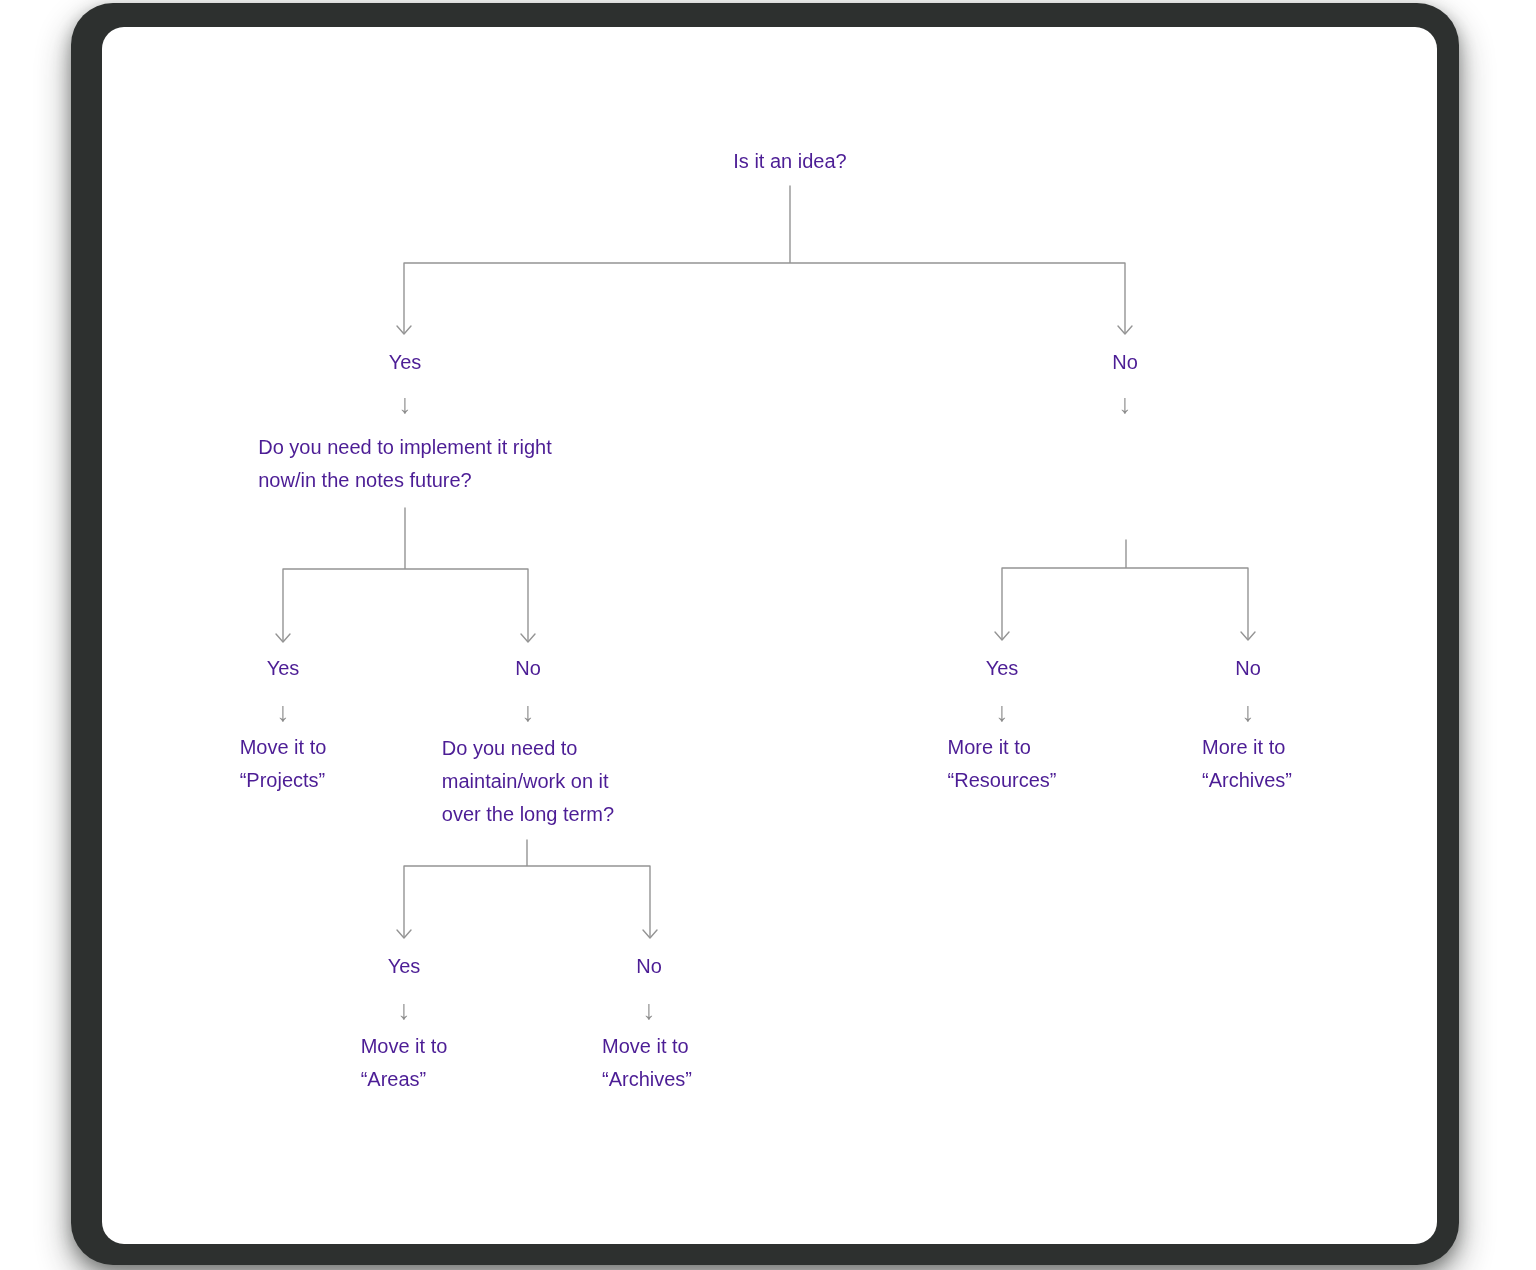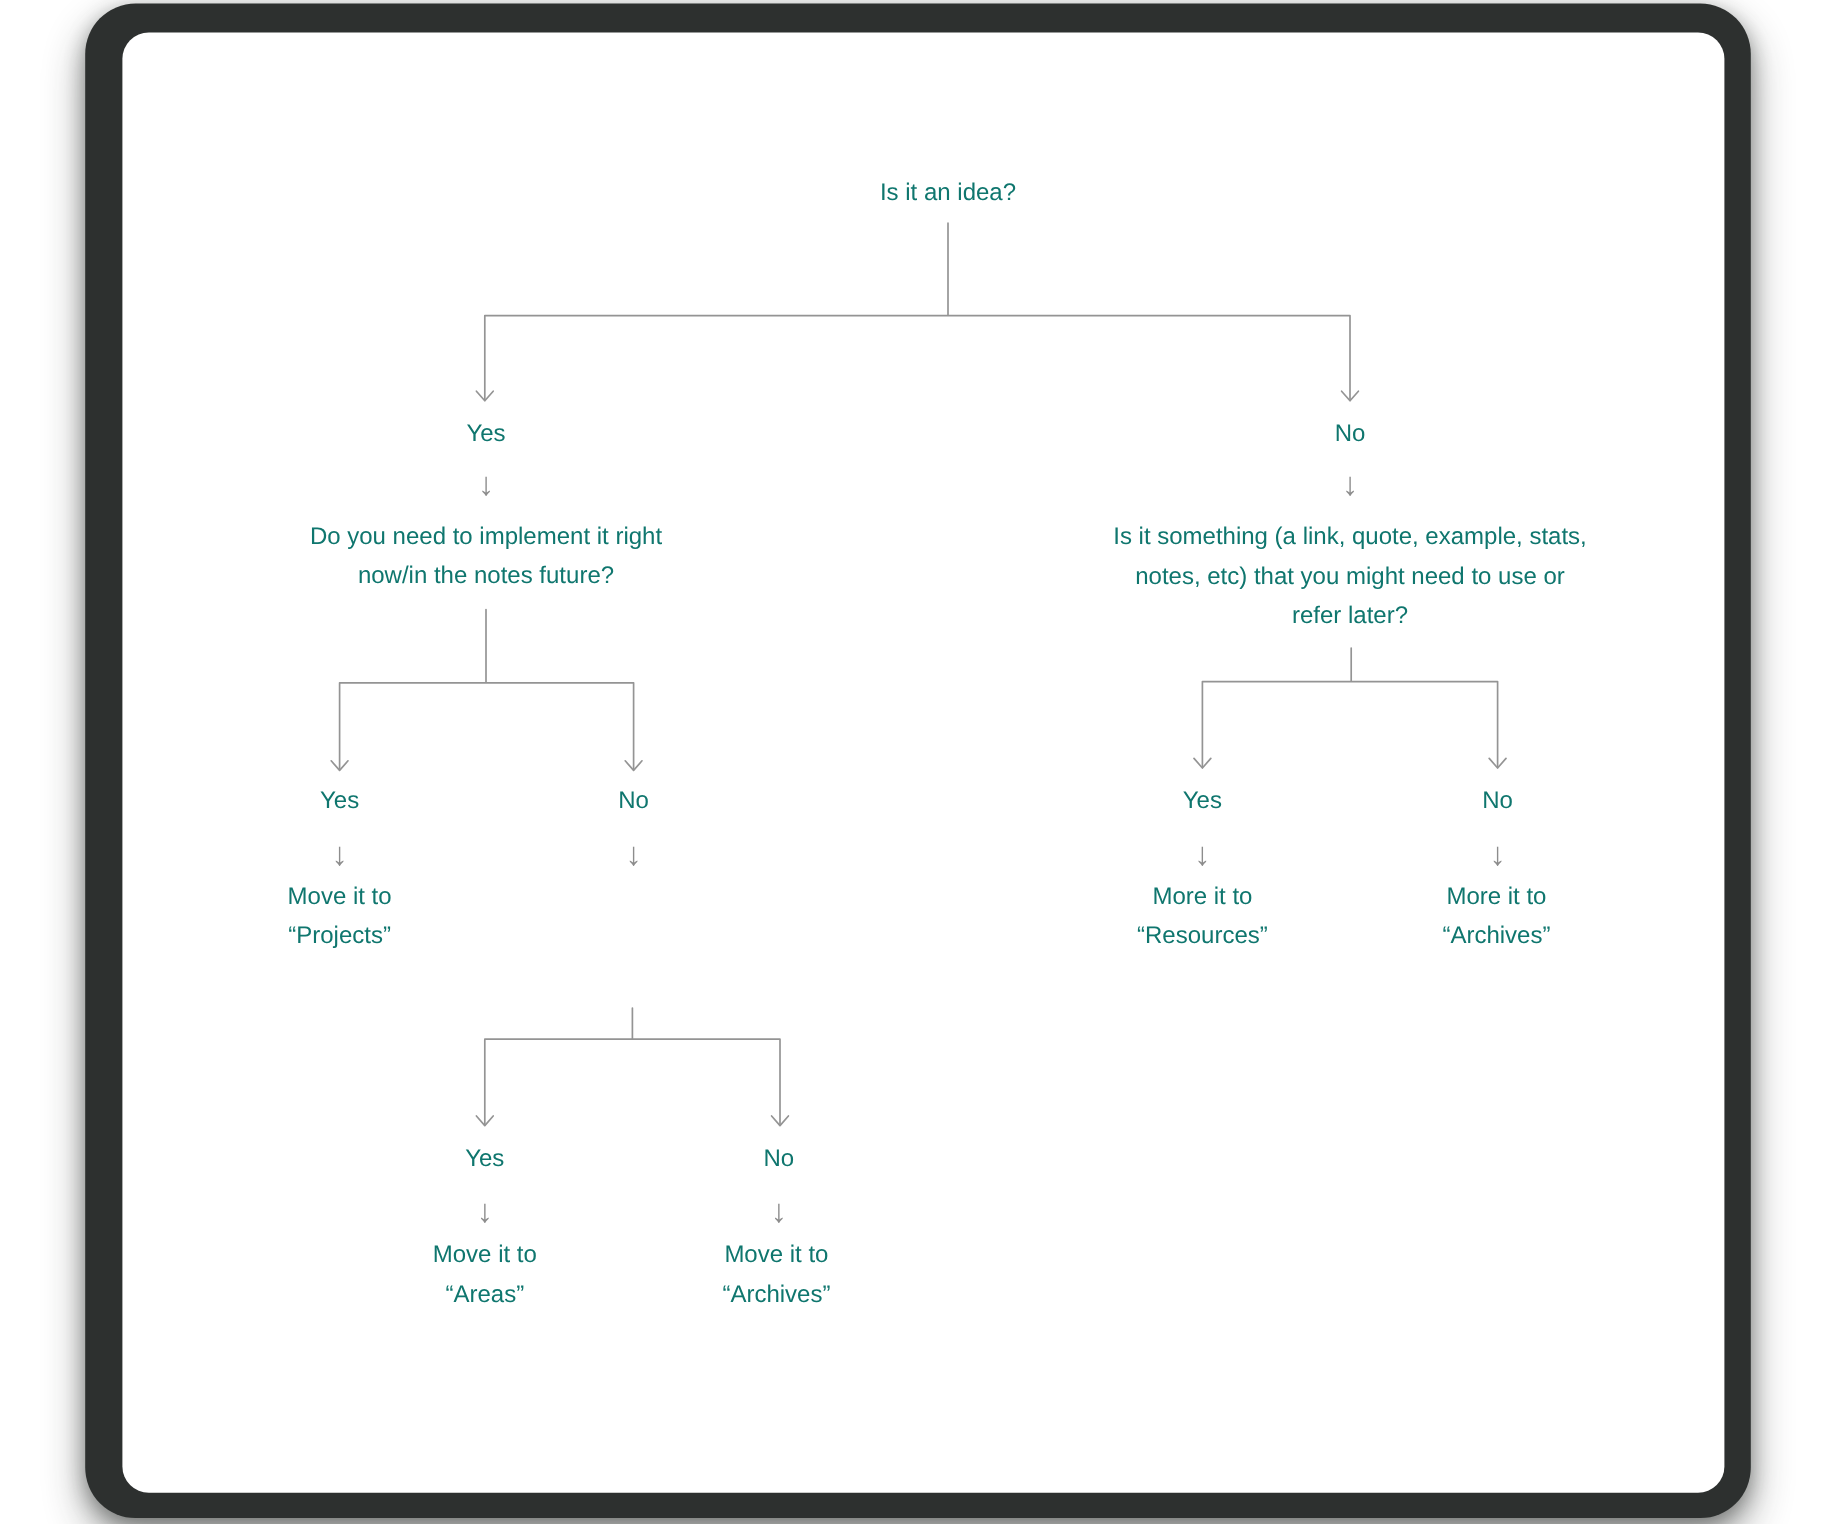--- a/index.html
+++ b/index.html
@@ -37,25 +37,24 @@
     margin: 0;
     font-size: 25px;
     font-weight: 700;
     letter-spacing: 0.2px;
     color: #6e6e6e;
     white-space: nowrap;
   }
   .node {
     position: absolute;
     transform: translate(-50%, -50%);
-    text-align: center;
     white-space: pre-line;
     font-size: 20px;
     line-height: 33px;
-    color: #0f766e;
+    color: #4c1d95;
   }
   .down-arrow {
     position: absolute;
     transform: translate(-50%, -50%);
     font-size: 27px;
     line-height: 1;
     color: #8d8d8d;
   }
   .connectors {
     position: absolute;
@@ -104,31 +103,31 @@
 
   <div class="node" style="left:790px; top:161px;">Is it an idea?</div>
 
   <div class="node" style="left:405px; top:362px;">Yes</div>
   <div class="down-arrow" style="left:405px; top:404px;">↓</div>
   <div class="node" style="left:405px; top:464px;">Do you need to implement it right
 now/in the notes future?</div>
 
   <div class="node" style="left:1125px; top:362px;">No</div>
   <div class="down-arrow" style="left:1125px; top:404px;">↓</div>
-  <div class="node" style="left:1125px; top:481px;">Is it something (a link, quote, example, stats,
-notes, etc) that you might need to use or
-refer later?</div>
 
   <div class="node" style="left:283px; top:668px;">Yes</div>
   <div class="down-arrow" style="left:283px; top:712px;">↓</div>
   <div class="node" style="left:283px; top:764px;">Move it to
 “Projects”</div>
 
   <div class="node" style="left:528px; top:668px;">No</div>
   <div class="down-arrow" style="left:528px; top:712px;">↓</div>
+  <div class="node" style="left:528px; top:781px;">Do you need to
+maintain/work on it
+over the long term?</div>
 
   <div class="node" style="left:1002px; top:668px;">Yes</div>
   <div class="down-arrow" style="left:1002px; top:712px;">↓</div>
   <div class="node" style="left:1002px; top:764px;">More it to
 “Resources”</div>
 
   <div class="node" style="left:1248px; top:668px;">No</div>
   <div class="down-arrow" style="left:1248px; top:712px;">↓</div>
   <div class="node" style="left:1247px; top:764px;">More it to
 “Archives”</div>

